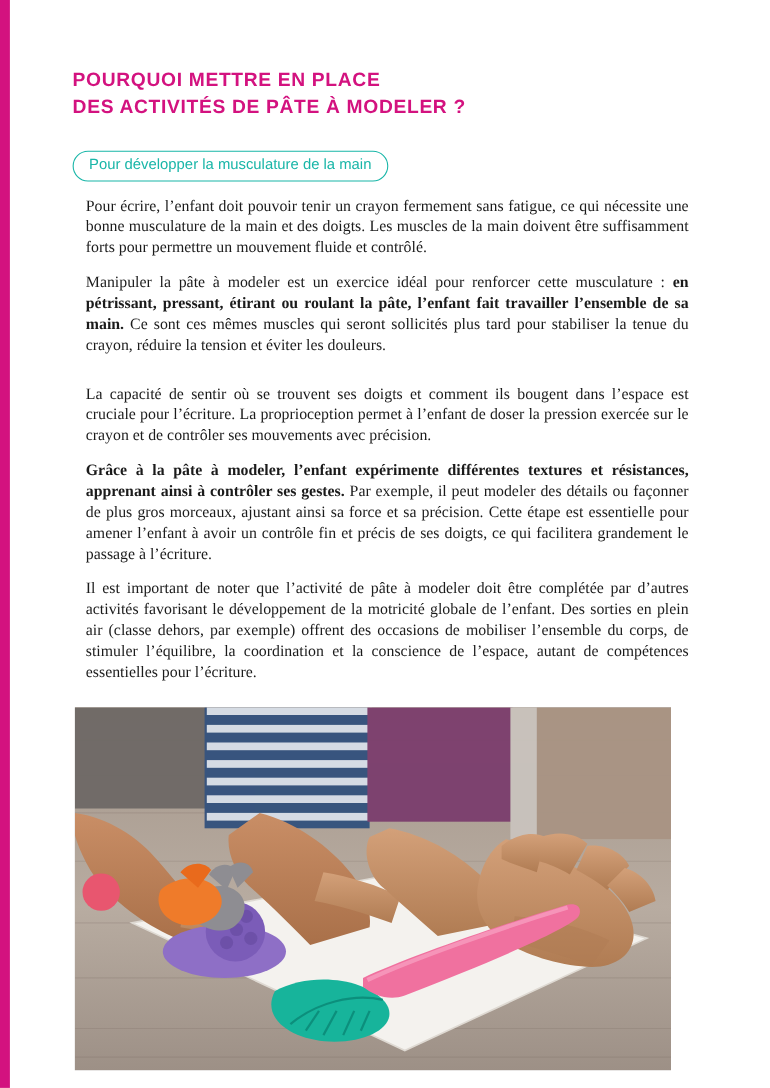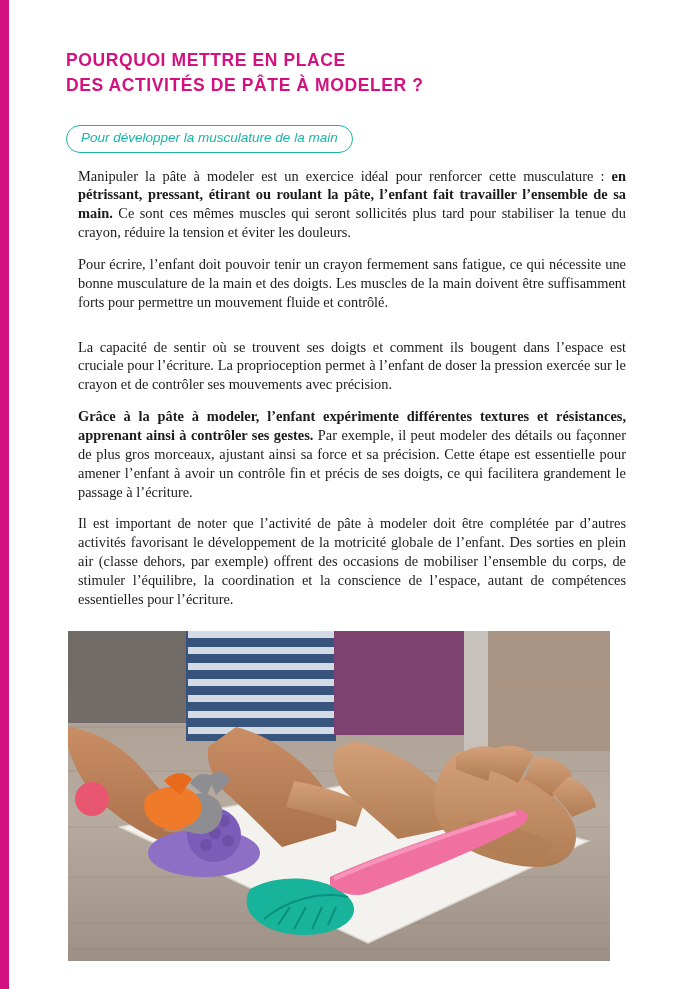--- a/index.html
+++ b/index.html
@@ -29,21 +29,21 @@
     height: 989px;
     background: #d3127f;
   }
   .content {
     position: absolute;
     left: 66px;
     top: 0;
     width: 572px;
   }
   .doc-title {
-    margin-top: 48px;
+    margin-top: 60px;
     color: #d3127f;
     font-family: "Liberation Sans", sans-serif;
     font-weight: bold;
     font-size: 17.5px;
     letter-spacing: 0.6px;
     line-height: 1.45;
     text-transform: uppercase;
   }
   .doc-title span {
     display: block;
@@ -54,21 +54,20 @@
   .section-heading {
     display: inline-block;
     border: 1.6px solid #19b6a8;
     border-radius: 14px;
     padding: 5px 14px 6px 14px;
     color: #19b6a8;
     font-family: "Liberation Sans", sans-serif;
     font-size: 13.5px;
     line-height: 1.1;
     white-space: nowrap;
-    font-style: italic;
   }
   .body-block {
     margin-left: 12px;
     margin-top: 14px;
     width: 548px;
   }
   p.para {
     margin: 0 0 13px 0;
     font-size: 14.4px;
     line-height: 1.31;
@@ -105,24 +104,24 @@
 
     <div class="doc-title">
       <span>POURQUOI METTRE EN PLACE</span>
       <span>DES ACTIVITÉS DE PÂTE À MODELER ?</span>
     </div>
 
     <div class="section">
       <div class="section-heading">Pour développer la musculature de la main</div>
       <div class="body-block">
         <p class="para">
+          <span>Pour écrire, l’enfant doit pouvoir tenir un crayon fermement sans fatigue, ce qui nécessite une bonne musculature de la main et des doigts. Les muscles de la main doivent être suffisamment forts pour permettre un mouvement fluide et contrôlé.</span>
+        </p>
+        <p class="para">
           <span>Manipuler la pâte à modeler est un exercice idéal pour renforcer cette musculature : </span><span class="bold">en pétrissant, pressant, étirant ou roulant la pâte, l’enfant fait travailler l’ensemble de sa main.</span><span> Ce sont ces mêmes muscles qui seront sollicités plus tard pour stabiliser la tenue du crayon, réduire la tension et éviter les douleurs.</span>
-        </p>
-        <p class="para">
-          <span>Pour écrire, l’enfant doit pouvoir tenir un crayon fermement sans fatigue, ce qui nécessite une bonne musculature de la main et des doigts. Les muscles de la main doivent être suffisamment forts pour permettre un mouvement fluide et contrôlé.</span>
         </p>
       </div>
     </div>
 
     <div class="section">
       <div class="body-block">
         <p class="para">
           <span>La capacité de sentir où se trouvent ses doigts et comment ils bougent dans l’espace est cruciale pour l’écriture. La proprioception permet à l’enfant de doser la pression exercée sur le crayon et de contrôler ses mouvements avec précision.</span>
         </p>
         <p class="para">

